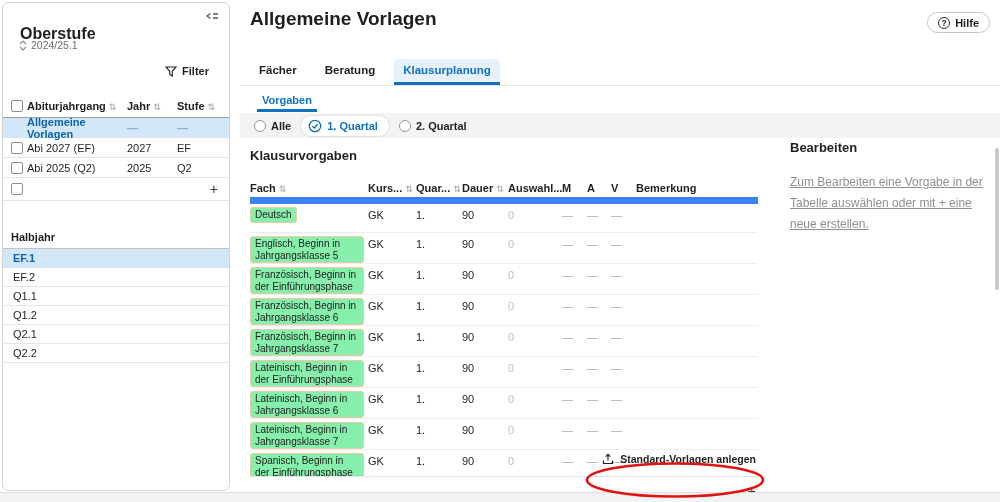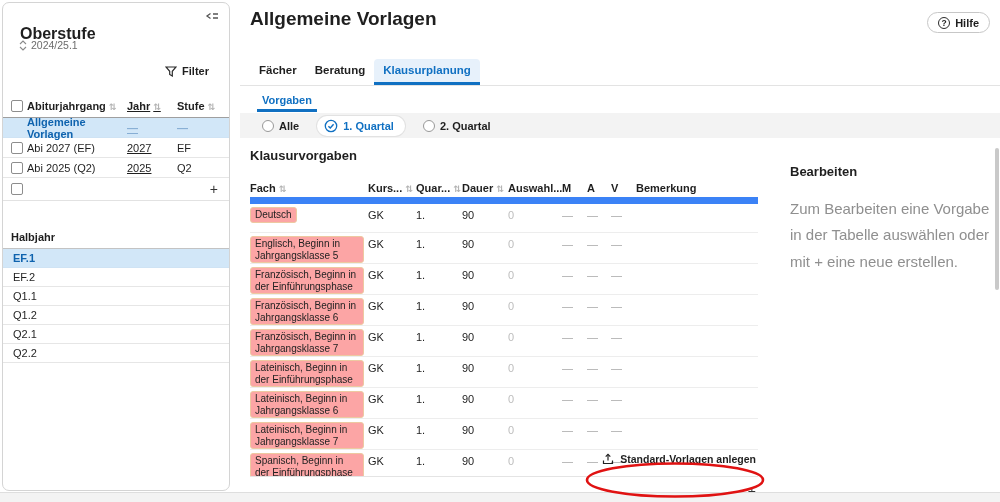--- a/index.html
+++ b/index.html
@@ -12,74 +12,74 @@
   .collapse-btn{position:absolute;top:7px;right:9px;cursor:pointer;line-height:0;}
   .sb-title{position:absolute;left:17px;top:11px;font-size:16px;font-weight:700;}
   .sb-year{position:absolute;left:16px;top:36px;display:flex;align-items:center;gap:4px;color:#6c6c6c;font-size:10.5px;cursor:pointer;}
   .sb-filter{position:absolute;top:62px;right:20px;display:flex;align-items:center;gap:5px;font-weight:700;font-size:11px;cursor:pointer;}
   .checkbox{width:12px;height:12px;border:1.4px solid #8d8d8d;border-radius:2px;background:#fff;box-sizing:border-box;flex:none;}
   .sort{font-size:9px;color:#b3b3b3;margin-left:3px;}
   .sb-table{position:absolute;left:0;right:0;top:92px;}
   .sb-hrow{display:flex;align-items:center;height:22px;border-bottom:1px solid #9f9f9f;font-weight:700;}
   .c-check{width:24px;padding-left:8px;box-sizing:border-box;display:flex;}
   .c-name{flex:1;min-width:0;}
-  .c-jahr{width:50px;flex:none;text-decoration:underline;}
+  .c-jahr{width:50px;flex:none;}
   .c-stufe{width:52px;flex:none;}
   .sb-row{display:flex;align-items:center;height:19px;border-bottom:1px solid #e6e6e6;}
   .sb-row .c-name{padding-left:0;}
   .sb-row.selected{background:#d2e7f8;color:#0f63ae;font-weight:700;border-bottom-color:#cfe3f4;}
   .sb-row.selected .c-name{padding-left:24px;}
   .dash-blue{color:#87aed4;}
   .sb-addrow{display:flex;align-items:center;height:22px;border-bottom:1px solid #e2e2e2;}
   .sb-addrow .plus{margin-left:auto;margin-right:11px;font-size:14px;color:#333;cursor:pointer;}
   .hj{position:absolute;left:0;right:0;top:228px;}
   .hj-label{padding:0 8px 5px;font-weight:700;border-bottom:1px solid #c3c3c3;}
   .hj-item{height:18px;line-height:18px;padding-left:10px;border-bottom:1px solid #e6e6e6;cursor:pointer;}
   .hj-item.selected{background:#d2e7f8;color:#0f63ae;font-weight:700;border-bottom-color:#cfe3f4;}
 
   
   .main{position:absolute;left:240px;top:0;width:760px;height:493px;}
   .page-title{position:absolute;left:10px;top:8px;font-size:19px;font-weight:700;margin:0;}
   .help-btn{position:absolute;right:10px;top:12px;height:21px;border:1px solid #c7c7c7;border-radius:11px;
             background:#fff;display:flex;align-items:center;gap:5px;padding:0 10px;font-weight:700;font-size:11px;cursor:pointer;box-sizing:border-box;}
   .q-icon{width:12px;height:12px;border:1.2px solid #2b2b2b;border-radius:50%;font-size:8.5px;font-weight:700;
           display:flex;align-items:center;justify-content:center;box-sizing:border-box;}
-  .tabs{position:absolute;left:10px;top:59px;display:flex;}
+  .tabs{position:absolute;left:10px;top:59px;display:flex;gap:10px;}
   .tab{padding:5px 9px 6px;font-weight:700;font-size:11.5px;cursor:pointer;border-bottom:3px solid transparent;}
   .tab.active{color:#1070c2;background:#e7f1fb;border-radius:4px 4px 0 0;border-bottom:3px solid #1070c2;}
   .tabs-divider{position:absolute;left:0;right:0;top:85px;border-top:1px solid #e3e3e3;}
   .subtab{position:absolute;left:17px;top:92px;padding:2px 5px 3px;color:#1070c2;font-weight:700;font-size:11px;
           border-bottom:3px solid #1070c2;cursor:pointer;}
   .radio-bar{position:absolute;left:0;right:0;top:113px;height:25px;background:#f3f3f3;
              display:flex;align-items:center;gap:10px;padding-left:14px;box-sizing:border-box;}
-  .radio-opt{display:flex;align-items:center;gap:5px;font-weight:700;font-size:11px;cursor:pointer;margin-left:8px;}
+  .radio-opt{display:flex;align-items:center;gap:5px;font-weight:700;font-size:11px;cursor:pointer;}
   .radio-circle{width:12px;height:12px;border:1px solid #999;border-radius:50%;background:#fff;box-sizing:border-box;flex:none;}
   .radio-opt.selected{background:#fff;border-radius:12px;padding:3px 11px 3px 7px;color:#1070c2;box-shadow:0 0 0 1px #e2e2e2;}
 
   .section{position:absolute;left:10px;top:148px;width:508px;}
   .section-title{font-size:13px;font-weight:700;margin:0 0 15px;}
   .thead{display:flex;align-items:center;height:19px;font-weight:700;border-bottom:7px solid #3b82f6;}
   .thead > div, .trow > div{box-sizing:border-box;padding-right:4px;}
   .col-fach{width:118px;}.col-kurs{width:48px;}.col-quar{width:46px;}.col-dauer{width:46px;}
   .col-ausw{width:54px;}.col-m{width:25px;}.col-a{width:24px;}.col-v{width:25px;}.col-bem{flex:1;}
   .tbody{height:272px;overflow:hidden;border-bottom:1px solid #e4e4e4;}
   .trow{display:flex;align-items:flex-start;min-height:26px;border-bottom:1px solid #ededed;padding-top:2px;cursor:pointer;}
   .trow > div{padding-top:3px;}
   .trow .col-fach{padding-top:1px;}
-  .chip{display:inline-block;background:#fca5a5;border:1px solid #edc9a1;border-radius:3px;
+  .chip{display:inline-block;background:#86efac;border:1px solid #edc9a1;border-radius:3px;
         padding:1px 4px;font-size:10px;line-height:1.15;max-width:104px;color:#222;word-wrap:break-word;}
   .val-muted{color:#bdbdbd;}
   .dash{color:#a8a8a8;}
   .actions{display:flex;justify-content:flex-end;align-items:flex-end;gap:18px;height:18px;padding:4px 2px 0 0;flex-direction:column;}
   .action-std{display:flex;align-items:center;gap:6px;font-weight:700;font-size:10.5px;cursor:pointer;}
   .action-plus{font-size:14px;color:#333;cursor:pointer;}
 
-  .edit-panel{position:absolute;left:550px;top:164px;width:202px;}
+  .edit-panel{position:absolute;left:550px;top:140px;width:202px;}
   .edit-title{font-size:13px;font-weight:700;margin:0 0 17px;}
-  .edit-hint{color:#8f8f8f;font-size:15px;line-height:1.75;margin:0;}
+  .edit-hint{color:#8f8f8f;font-size:12px;line-height:1.75;margin:0;text-decoration:underline;}
 
   .scroll-thumb{position:absolute;right:1px;top:148px;width:4px;height:142px;background:#c9c9c9;border-radius:2px;cursor:pointer;}
   .footer{position:absolute;left:0;right:0;bottom:0;height:9px;background:#f3f3f3;border-top:1px solid #dedede;}
   .annotation{position:absolute;left:583px;top:460px;pointer-events:none;}
   svg{display:block;}
 </style>
 </head>
 <body>
 
 <div class="app">

